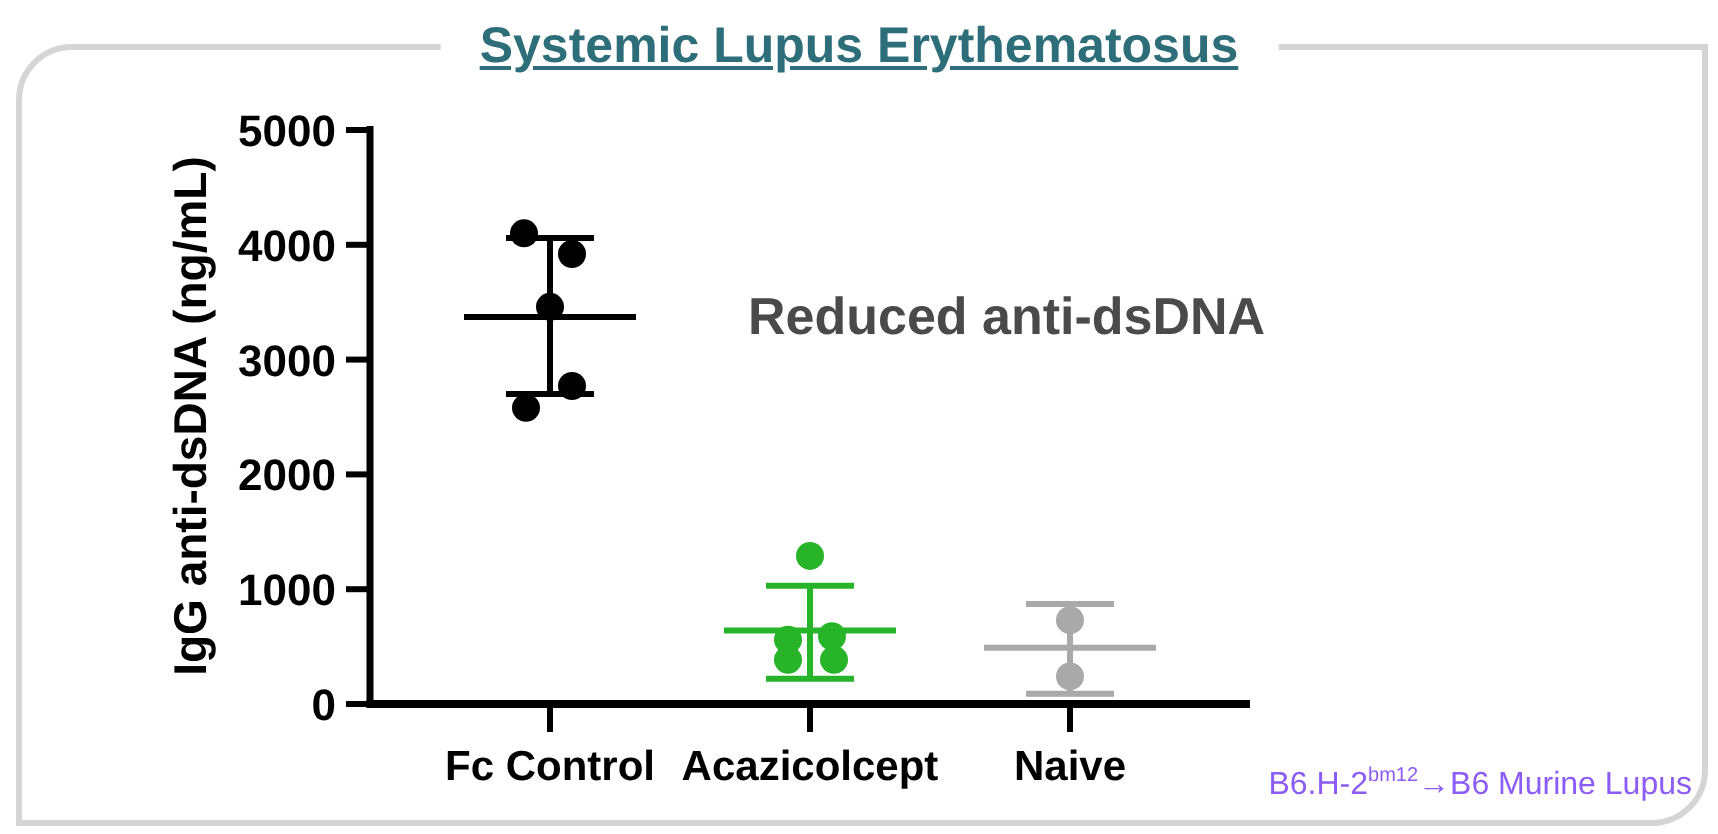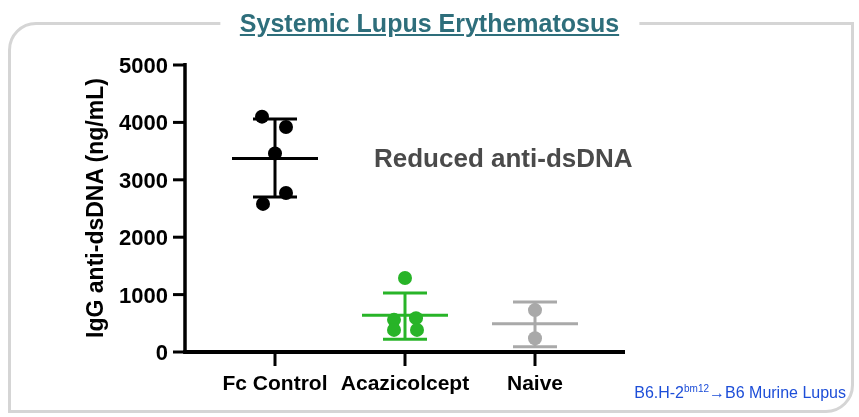--- a/index.html
+++ b/index.html
@@ -65,14 +65,14 @@
       <circle cx="394" cy="329.901" r="7" fill="#28B428"></circle>
       <circle cx="417" cy="329.901" r="7" fill="#28B428"></circle>
       <line x1="535" y1="346.834" x2="535" y2="302.062" stroke="#A9A9A9" stroke-width="3"></line>
       <line x1="513" y1="302.062" x2="557" y2="302.062" stroke="#A9A9A9" stroke-width="3"></line>
       <line x1="513" y1="346.834" x2="557" y2="346.834" stroke="#A9A9A9" stroke-width="3"></line>
       <line x1="492" y1="323.874" x2="578" y2="323.874" stroke="#A9A9A9" stroke-width="3"></line>
       <circle cx="535" cy="310.098" r="7" fill="#A9A9A9"></circle>
       <circle cx="535" cy="338.224" r="7" fill="#A9A9A9"></circle>
     </svg>
   <div id="annotation" style="color: rgb(74, 74, 74); text-align: center;">Reduced anti-dsDNA</div>
-  <div id="caption" style="color: #1d4ed8;"><span>B6.H-2</span><sup>bm12</sup><span>→B6 Murine Lupus</span></div>
+  <div id="caption" style="color: #8b5cf6;"><span>B6.H-2</span><sup>bm12</sup><span>→B6 Murine Lupus</span></div>
 </div>
 
 </body></html>

